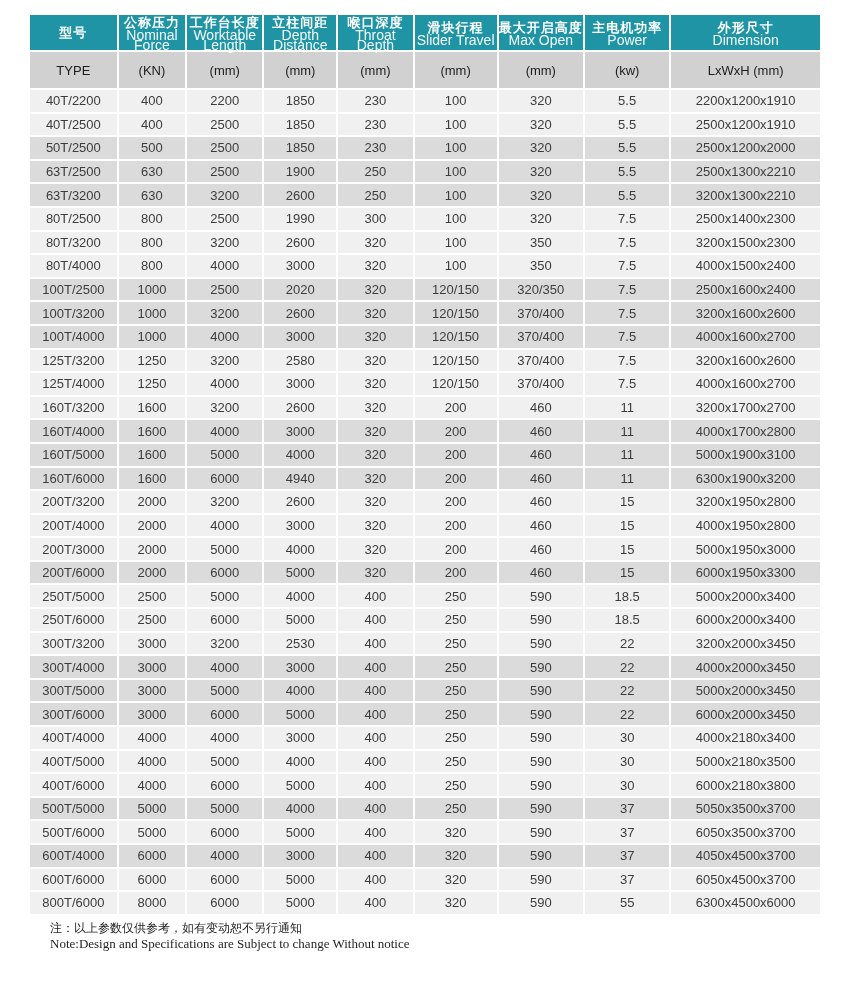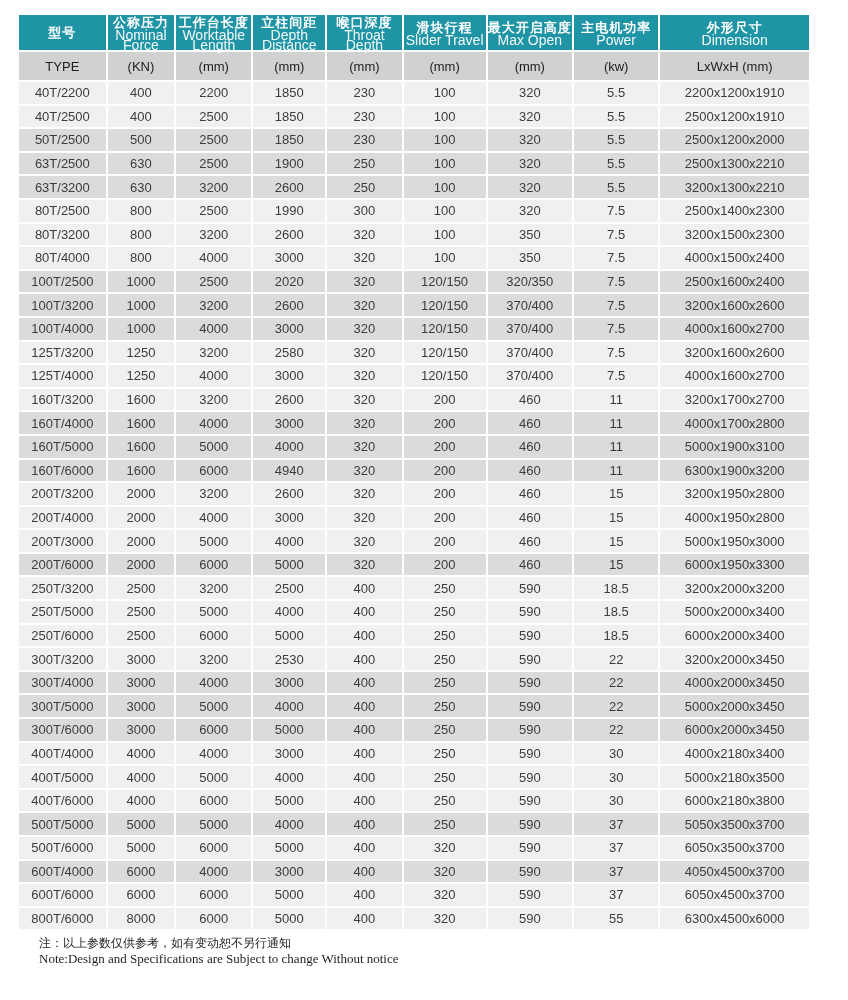--- a/index.html
+++ b/index.html
@@ -10,21 +10,21 @@
     --cell-text:#3c3c3c;
   }
   html,body{margin:0;padding:0;}
   body{
     width:848px;height:1000px;
     background:#ffffff;
     font-family:"Liberation Sans","DejaVu Sans",sans-serif;
     overflow:hidden;
     position:relative;
   }
-  .page{padding:13px 27px 0 17px;}
+  .page{padding:13px 27px 0 28px;}
   table.spec{
     width:794px;
     table-layout:fixed;
     border-collapse:separate;
     border-spacing:2px 2px;
   }
   col.c0{width:11.2%;} col.c1{width:8.6%;} col.c2{width:9.7%;}
   col.c3{width:9.3%;}  col.c4{width:9.6%;} col.c5{width:10.6%;}
   col.c6{width:10.9%;} col.c7{width:10.9%;} col.c8{width:19.2%;}
   th,td{padding:0;margin:0;vertical-align:middle;text-align:center;}
@@ -42,21 +42,21 @@
   th.h-main .h-en{
     font-size:14px;
     line-height:10px;
     font-weight:normal;
     color:rgba(255,255,255,.95);
     letter-spacing:0;
   }
   th.h-sub{
     background:var(--sub-gray);
     color:#1c1c1c;
-    height:28px;
+    height:36px;
     font-size:13px;
     font-weight:normal;
   }
   td{
     height:21.6px;
     font-size:13px;
     color:var(--cell-text);
   }
   tr.L td{background:var(--row-light);}
   tr.D td{background:var(--row-dark);}
@@ -360,31 +360,20 @@
           <td>2000</td>
           <td>6000</td>
           <td>5000</td>
           <td>320</td>
           <td>200</td>
           <td>460</td>
           <td>15</td>
           <td>6000x1950x3300</td>
         </tr>
         <tr class="L">
-          <td>250T/3200</td>
-          <td>2500</td>
-          <td>3200</td>
-          <td>2500</td>
-          <td>400</td>
-          <td>250</td>
-          <td>590</td>
-          <td>18.5</td>
-          <td>3200x2000x3200</td>
-        </tr>
-        <tr class="L">
           <td>250T/5000</td>
           <td>2500</td>
           <td>5000</td>
           <td>4000</td>
           <td>400</td>
           <td>250</td>
           <td>590</td>
           <td>18.5</td>
           <td>5000x2000x3400</td>
         </tr>

